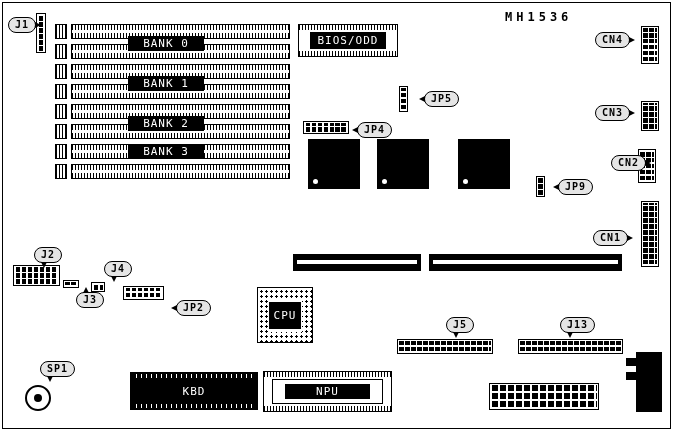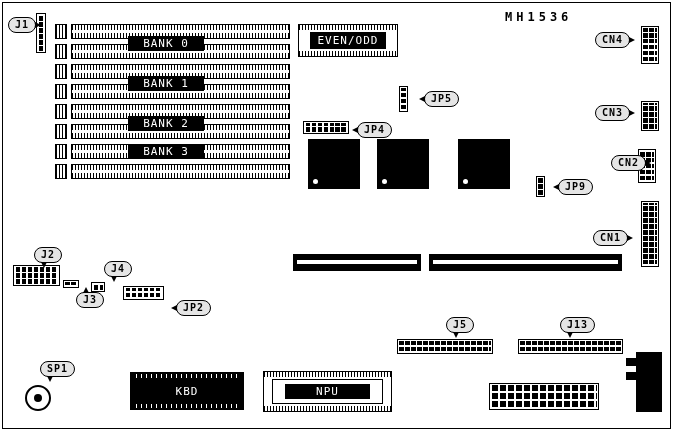--- a/index.html
+++ b/index.html
@@ -134,21 +134,21 @@
     <div class="mem-chip"></div>
     <div class="mem-strip tickstrip"></div>
   </div>
 
   <div class="blacklabel bank-label" style="left:128px; top:36px;">BANK 0</div>
   <div class="blacklabel bank-label" style="left:128px; top:76px;">BANK 1</div>
   <div class="blacklabel bank-label" style="left:128px; top:116px;">BANK 2</div>
   <div class="blacklabel bank-label" style="left:128px; top:144px;">BANK 3</div>
 
   <div class="tickstrip bios" style="left:298px; top:24px; width:100px; height:33px;">
-    <div class="blacklabel">EVEN/ODD</div>
+    <div class="blacklabel">BIOS/ODD</div>
   </div>
 
   <div class="pins" style="left:399px; top:86px; width:9px; height:26px;"></div>
   <div class="callout t-l" style="left:424px; top:91px;">JP5</div>
 
   <div class="pins" style="left:303px; top:121px; width:46px; height:13px;"></div>
   <div class="callout t-l" style="left:357px; top:122px;">JP4</div>
 
   <div class="qfp" style="left:308px; top:139px; width:52px; height:50px;"></div>
   <div class="qfp" style="left:377px; top:139px; width:52px; height:50px;"></div>
@@ -177,31 +177,36 @@
 
   <div class="pins" style="left:63px; top:280px; width:16px; height:8px;"></div>
   <div class="callout t-u" style="left:76px; top:292px;">J3</div>
 
   <div class="callout t-d" style="left:104px; top:261px;">J4</div>
   <div class="pins" style="left:91px; top:282px; width:14px; height:10px;"></div>
 
   <div class="pins" style="left:123px; top:286px; width:41px; height:14px;"></div>
   <div class="callout t-l" style="left:176px; top:300px;">JP2</div>
 
+  <div class="cpu-sock" style="left:257px; top:287px; width:56px; height:56px;">
+    <div class="cpu-inner">
+      <div class="blacklabel">CPU</div>
+    </div>
+  </div>
 
   <div class="callout t-d" style="left:446px; top:317px;">J5</div>
   <div class="pins" style="left:397px; top:339px; width:96px; height:15px;"></div>
 
   <div class="callout t-d" style="left:560px; top:317px;">J13</div>
   <div class="pins" style="left:518px; top:339px; width:105px; height:15px;"></div>
 
   <div class="callout t-d" style="left:40px; top:361px;">SP1</div>
   <div class="speaker" style="left:25px; top:385px;"></div>
 
-  <div class="blacklabel kbd" style="left:130px; top:372px; width:114px; height:38px;">KBD</div>
+  <div class="blacklabel kbd" style="left:130px; top:372px; width:128px; height:38px;">KBD</div>
 
   <div class="tickstrip npu-sock" style="left:263px; top:371px; width:129px; height:41px;">
     <div class="npu-inner">
       <div class="blacklabel">NPU</div>
     </div>
   </div>
 
   <div class="pins pins-lg" style="left:489px; top:383px; width:110px; height:27px;"></div>
 
   <div class="abs" style="left:626px; top:352px; width:36px; height:60px;">

